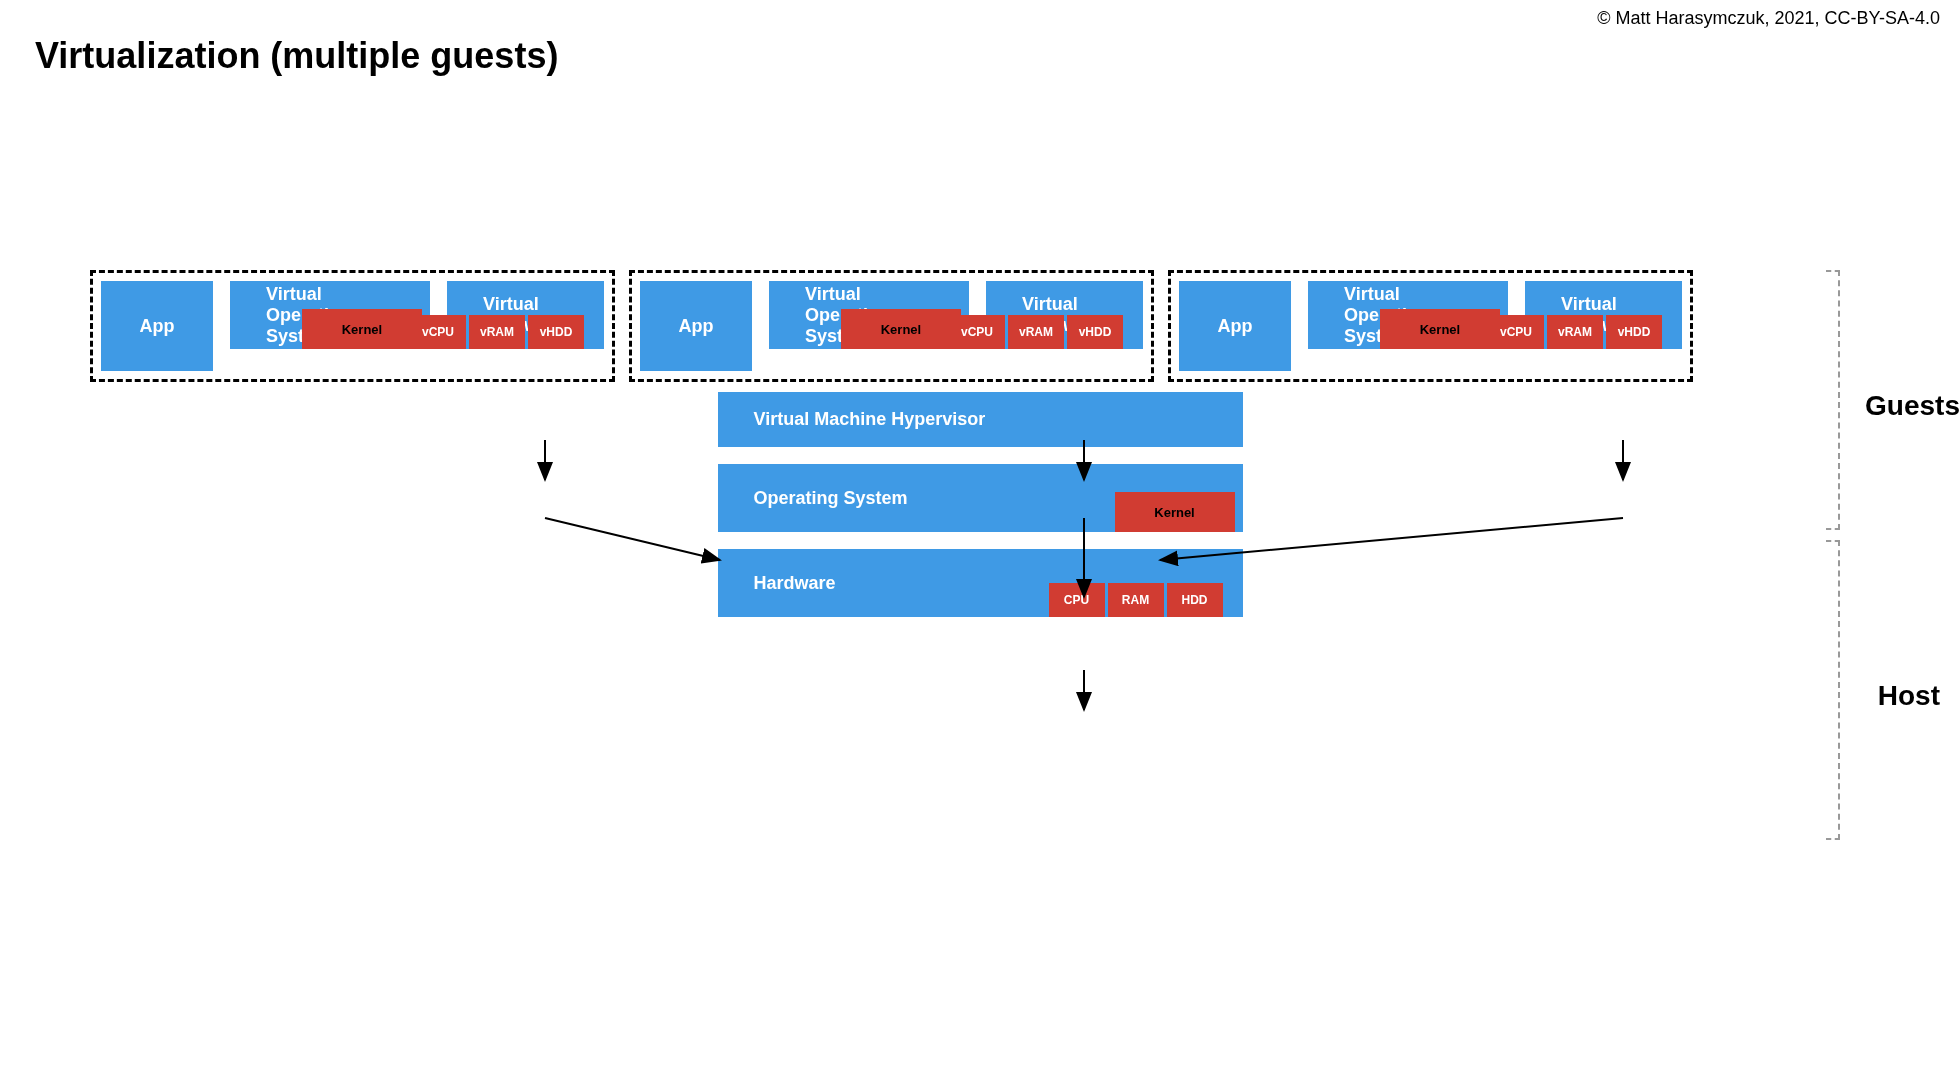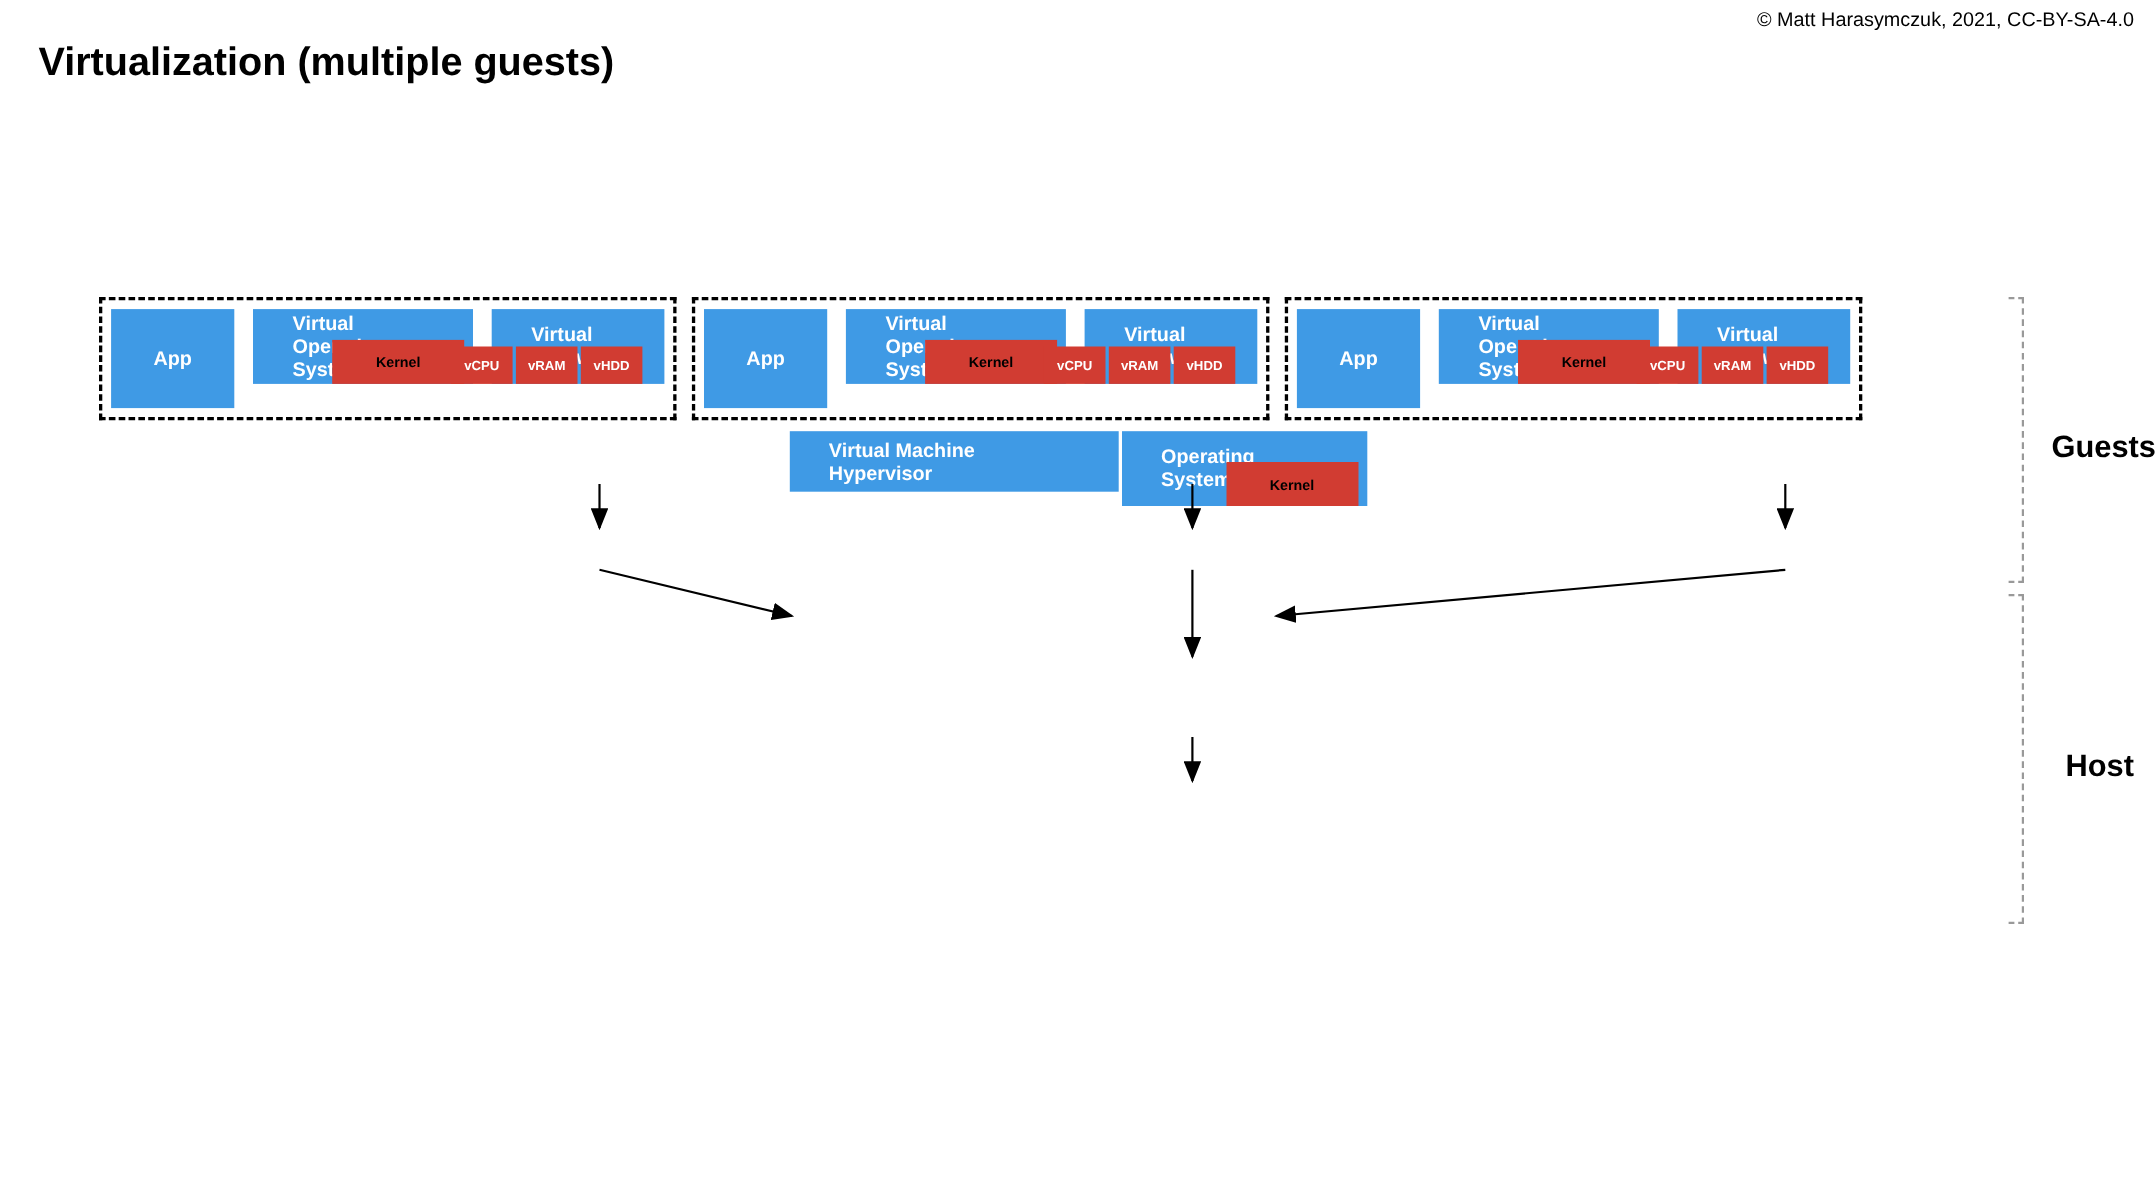--- a/index.html
+++ b/index.html
@@ -96,22 +96,22 @@
       display: flex;
       align-items: center;
       justify-content: center;
       font-size: 12px;
       font-weight: 600;
     }
     .host {
       margin: 10px auto 0 auto;
       width: 525px;
       display: flex;
-      flex-direction: row;
-      gap: 3px;
+      flex-direction: column;
+      gap: 17px;
     }
     .side-label {
       position: absolute;
       font-size: 28px;
       font-weight: 700;
       color: #000;
     }
     .label-guests { top: 120px; right: -90px; }
     .label-host { top: 410px; right: -70px; }
     .bracket {
@@ -197,20 +197,28 @@
   </div>
 
   <div class="host">
     <div class="layer" style="height:55px;">
       <span>Virtual Machine Hypervisor</span>
     </div>
     <div class="layer">
       <span>Operating System</span>
       <div class="kernel-box">Kernel</div>
     </div>
+    <div class="layer">
+      <span>Hardware</span>
+      <div class="hw-chips">
+        <div class="chip">CPU</div>
+        <div class="chip">RAM</div>
+        <div class="chip">HDD</div>
+      </div>
+    </div>
   </div>
 
   <svg class="arrows" width="1780" height="600">
     <defs>
       <marker id="arrowhead" markerWidth="10" markerHeight="8" refX="9" refY="4" orient="auto">
         <polygon points="0 0, 10 4, 0 8" fill="#000"></polygon>
       </marker>
     </defs>
 
     <line x1="455" y1="170" x2="455" y2="210" stroke="#000" stroke-width="2" marker-end="url(#arrowhead)"></line>

